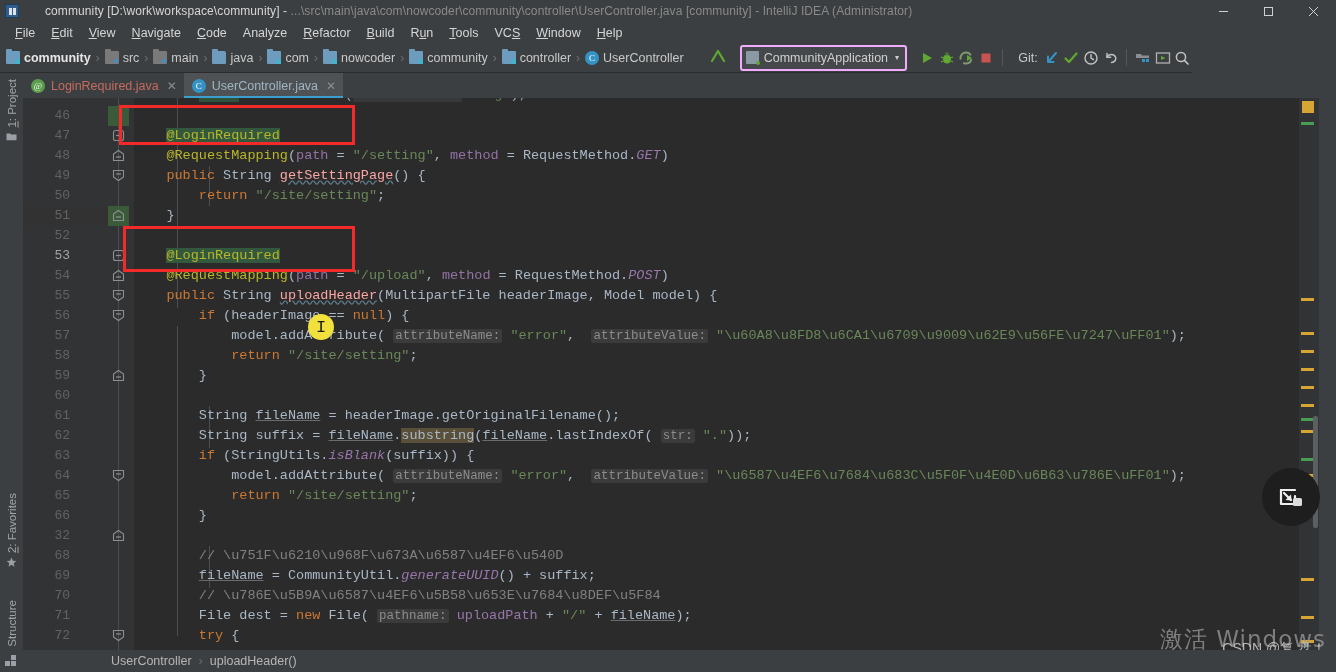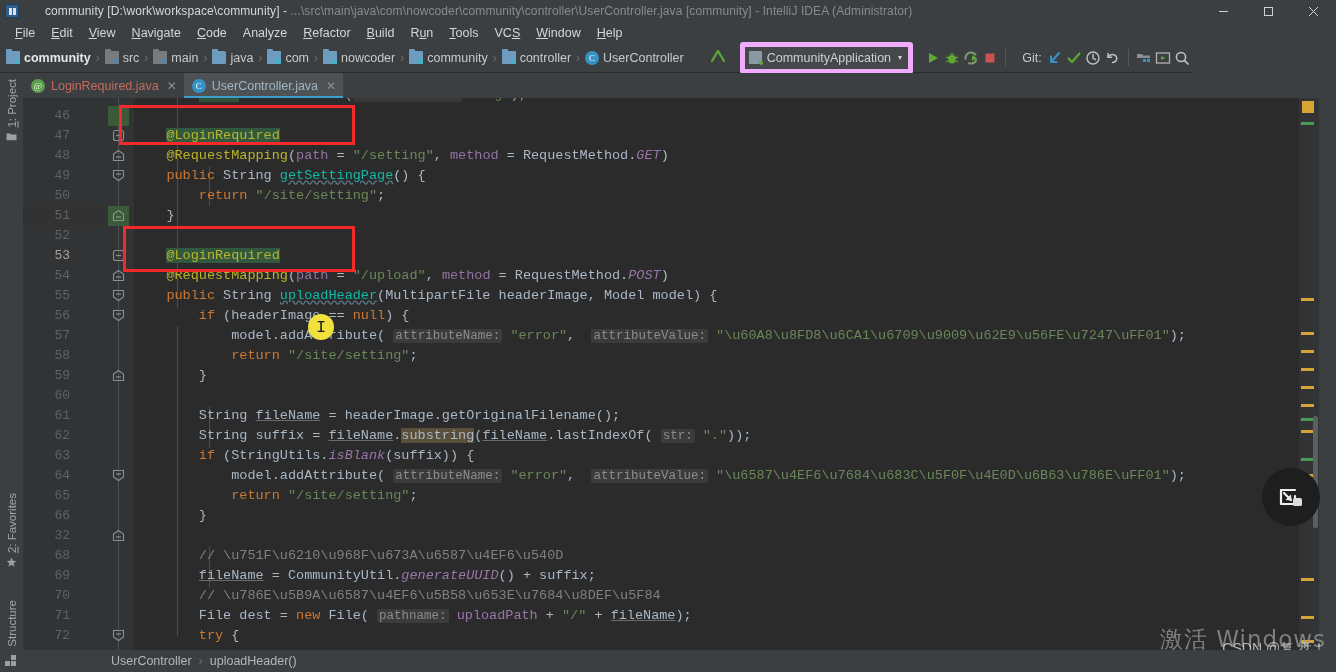--- a/index.html
+++ b/index.html
@@ -51,21 +51,21 @@
   .ic-pkg{background:#7a7a7a;border-radius:1px;}
   .ic-pkg:before{content:"";position:absolute;left:0;top:-2px;width:6px;height:3px;background:#7a7a7a;border-radius:1px 1px 0 0;}
   .ic-pkg:after{content:"";position:absolute;right:1px;bottom:1px;width:4px;height:4px;background:#4a8ab8;}
   .ic-mod{background:#6e9cbf;border-radius:1px;}
   .ic-mod:before{content:"";position:absolute;left:0;top:-2px;width:6px;height:3px;background:#6e9cbf;border-radius:1px 1px 0 0;}
   .ic-mod:after{content:"";position:absolute;right:0px;bottom:0px;width:5px;height:5px;background:#48b0c8;}
   .ic-class{width:14px;height:14px;border-radius:50%;background:#3592c4;color:#fff;font-size:9px;line-height:14px;text-align:center;font-family:"Liberation Serif",serif;}
 
   .nav-arrow{margin-left:24px;margin-right:12px;}
   .runcfg{
-    display:flex;align-items:center;height:22px;border:5px solid #f0abfc;border-radius:3px;
+    display:flex;align-items:center;height:22px;border:2px solid #f0abfc;border-radius:3px;
     background:#45484a;padding:0 6px 0 4px;
   }
   .runcfg .appic{width:13px;height:13px;background:#8a9aa5;border-radius:1px;position:relative;margin-right:5px;}
   .runcfg .appic:after{content:"";position:absolute;right:-1px;bottom:-1px;width:4px;height:4px;background:#5fa832;border-radius:50%;}
   .runcfg .name{font-size:12.5px;color:#cfcfcf;}
   .runcfg .caret{margin-left:7px;color:#cfcfcf;font-size:8px;}
   .tbtn{width:26px;height:26px;display:flex;align-items:center;justify-content:center;}
   .git-label{font-size:12.5px;color:#c9c9c9;margin-left:10px;margin-right:4px;}
   .vdiv{width:1px;height:17px;background:#555858;margin:0 6px;}
 
@@ -129,21 +129,21 @@
   .cl{position:absolute;left:0;height:20px;line-height:20px;white-space:pre;}
   .indentg{position:absolute;width:1px;background:#4b4e50;}
 
   
   .k{color:#cc7832;font-family:Liberation Mono, monospace;}
   .s{color:#6a8759;}
   .an{color:#bbb529;}
   .t{color:#a9b7c6;}
   .fld{color:#9876aa;}
   .stat{color:#9876aa;font-style:italic;}
-  .mth{color:#14b8a6;}
+  .mth{color:#fca5a5;}
   .par{color:#9373a5;}
   .cmt{color:#808080;}
   .hint{
     color:#8c8c8c;background:#3b3b3b;border-radius:2px;padding:0 2px;font-size:12.5px;
   }
   .uline{text-decoration:underline;text-decoration-color:#6b6b6b;}
   .wavy{text-decoration:underline;text-decoration-style:wavy;text-decoration-color:#5c7a8a;}
   .selhl{background:#5a5039;}
   .search-hl{background:#32593d;}
 

